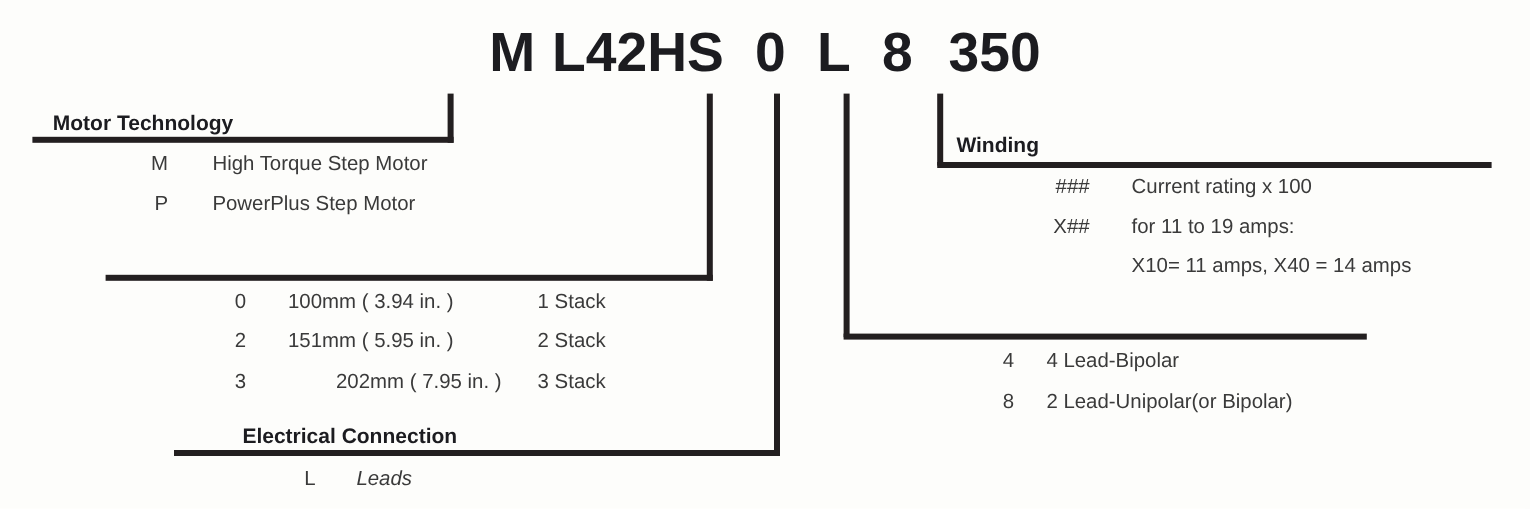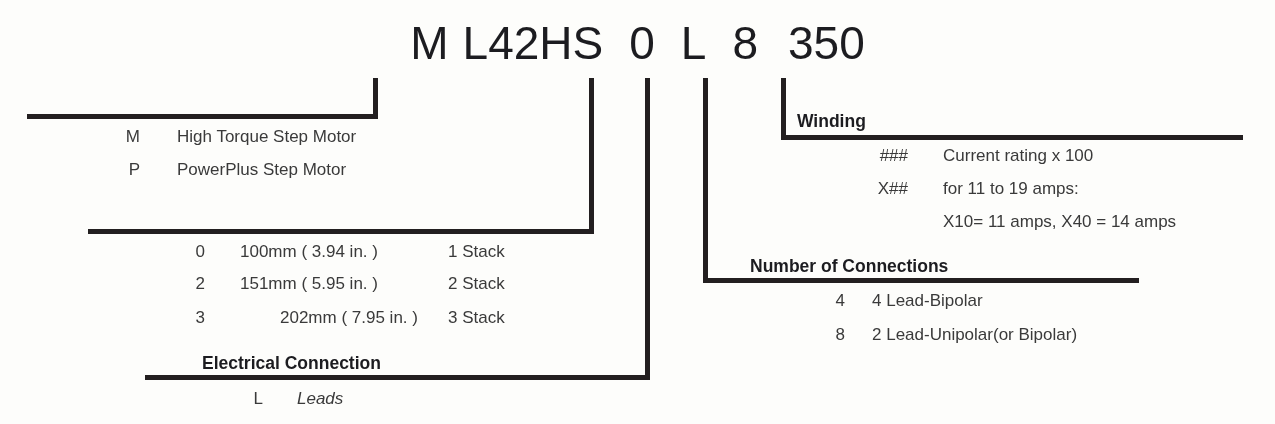--- a/index.html
+++ b/index.html
@@ -18,21 +18,21 @@
 
   
   .partnum {
     position: absolute;
     top: 16px;
     left: 0;
     width: 1275px;
     text-align: center;
     white-space: nowrap;
     font-size: 46px;
-    font-weight: normal;
+    font-weight: bold;
     color: #1c1c20;
     letter-spacing: 0px;
   }
   .partnum .seg { display: inline-block; }
   .gap-sm { display: inline-block; width: 14px; }
   .gap-md { display: inline-block; width: 26px; }
   .gap-lg { display: inline-block; width: 30px; }
 
   
   .hline {
@@ -90,20 +90,21 @@
 
   <div class="vline" style="left:645px; top:78px; height:300px;"></div>
   <div class="hline" style="left:145px; top:375px; width:505px;"></div>
 
   <div class="vline" style="left:703px; top:78px; height:203px;"></div>
   <div class="hline" style="left:703px; top:278px; width:436px;"></div>
 
   <div class="vline" style="left:781px; top:78px; height:60px;"></div>
   <div class="hline" style="left:781px; top:135px; width:462px;"></div>
 
+  <div class="sec-title" style="left:44px; top:92px;">Motor Technology</div>
 
   <div class="row" style="left:0; top:127px;">
     <span class="code" style="left:110px; width:30px;">M</span>
     <span class="desc" style="left:177px;">High Torque Step Motor</span>
   </div>
 
   <div class="row" style="left:0; top:160px;">
     <span class="code" style="left:110px; width:30px;">P</span>
     <span class="desc" style="left:177px;">PowerPlus Step Motor</span>
   </div>
@@ -143,21 +144,20 @@
 
   <div class="row" style="left:0; top:179px;">
     <span class="code" style="left:862px; width:46px;">X##</span>
     <span class="desc" style="left:943px;">for 11 to 19 amps:</span>
   </div>
 
   <div class="row" style="left:0; top:212px;">
     <span class="desc" style="left:943px;">X10= 11 amps, X40 = 14 amps</span>
   </div>
 
-  <div class="sec-title" style="left:750px; top:256px;">Number of Connections</div>
 
   <div class="row" style="left:0; top:291px;">
     <span class="code" style="left:815px; width:30px;">4</span>
     <span class="desc" style="left:872px;">4 Lead-Bipolar</span>
   </div>
 
   <div class="row" style="left:0; top:325px;">
     <span class="code" style="left:815px; width:30px;">8</span>
     <span class="desc" style="left:872px;">2 Lead-Unipolar(or Bipolar)</span>
   </div>

